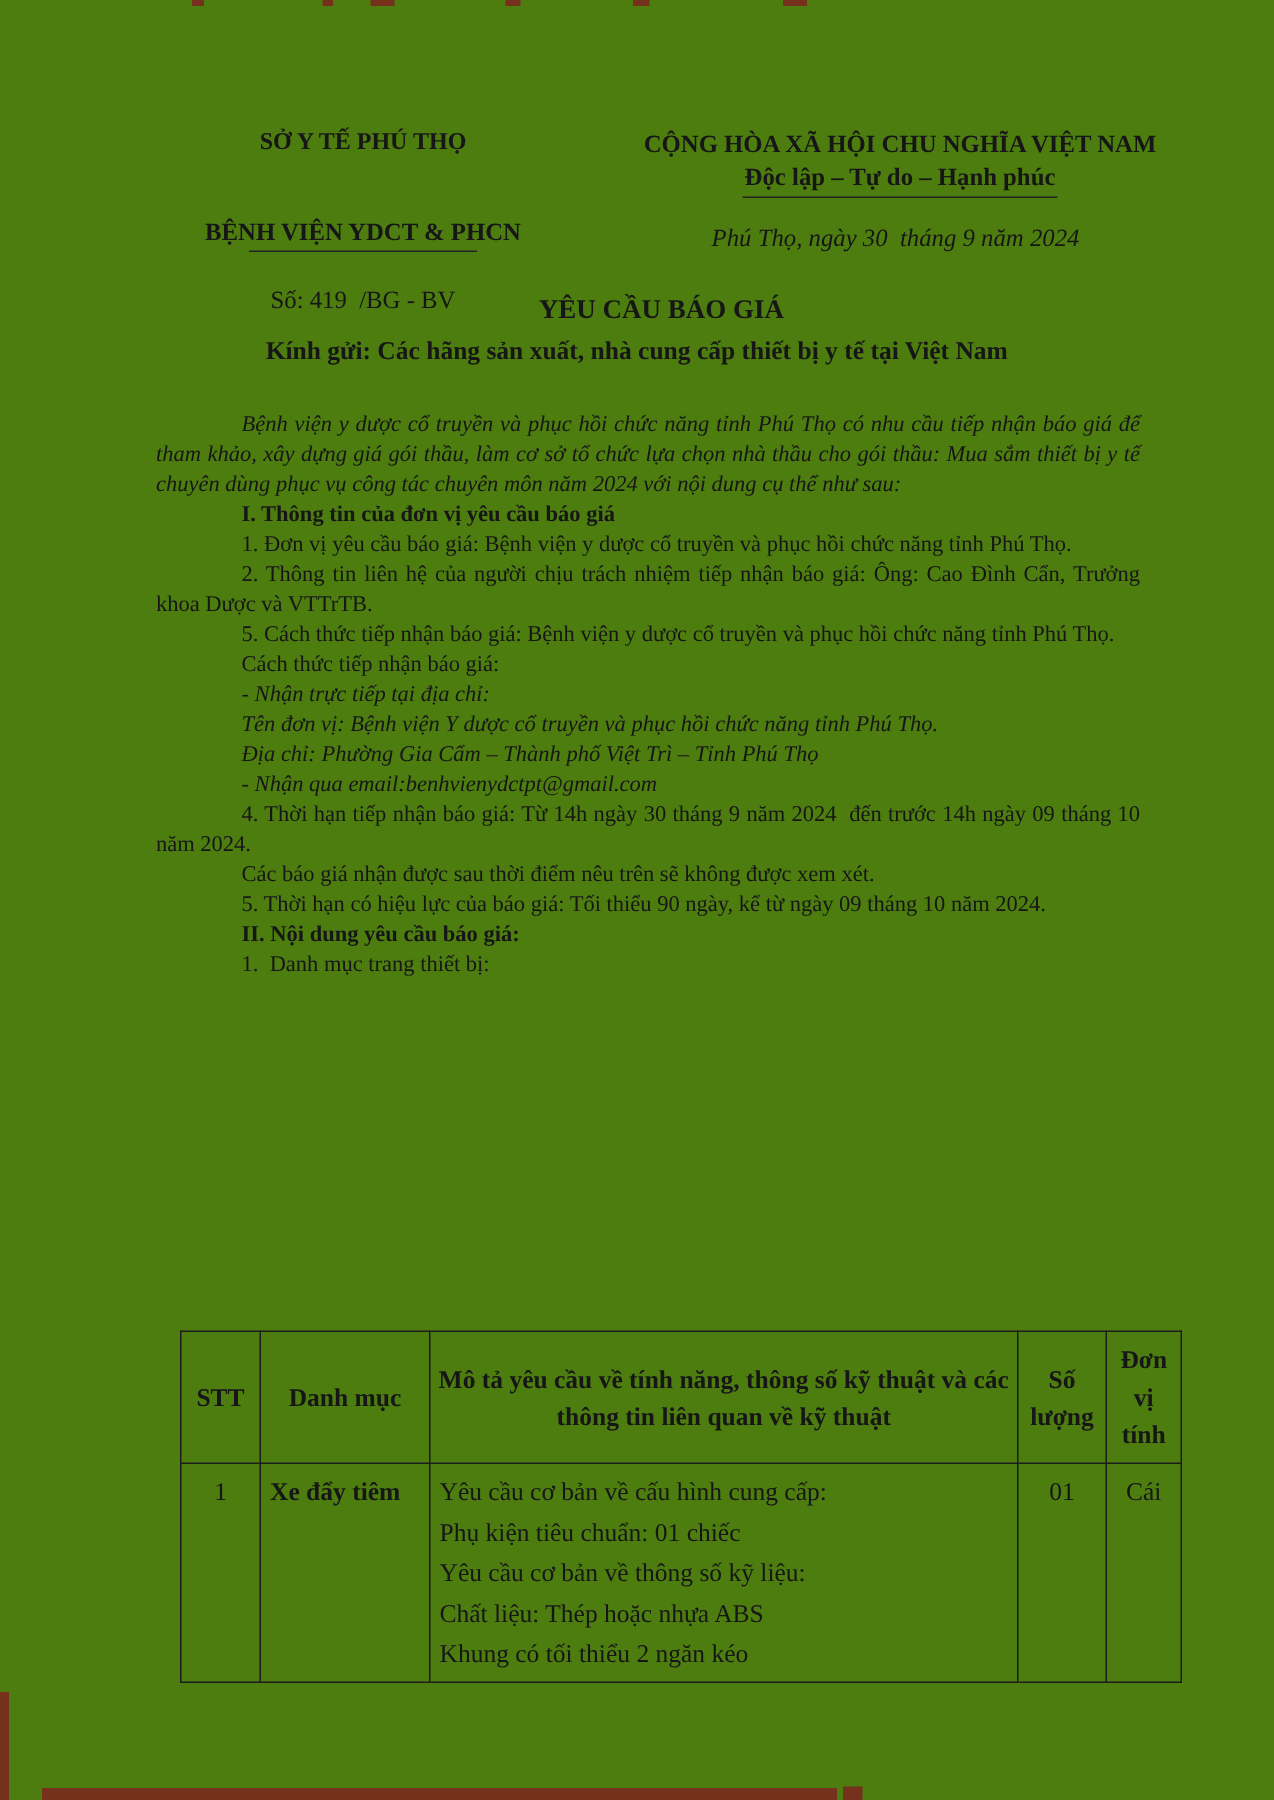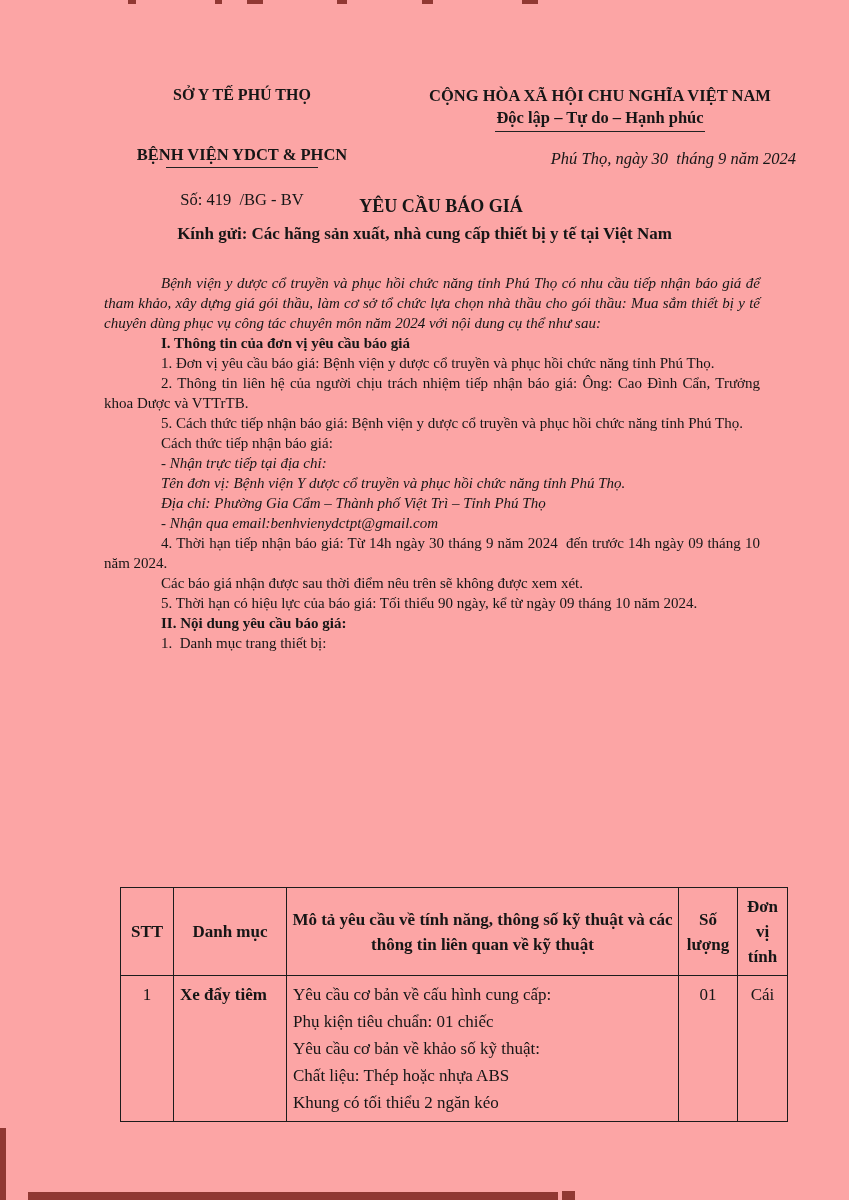--- a/index.html
+++ b/index.html
@@ -1,21 +1,21 @@
 <!DOCTYPE html>
 <html><head>
 <meta charset="utf-8">
 <style>
   * { box-sizing: border-box; }
   html, body { margin: 0; padding: 0; background: #ffffff; }
   .page {
     position: relative;
     width: 849px;
     height: 1200px;
-    background: #fca5a5;
+    background: #4d7c0f;
     font-family: "Liberation Serif", "DejaVu Serif", serif;
     color: #161616;
     overflow: hidden;
   }
 
   
   .hdr-left {
     position: absolute; left: 98px; top: 85px; width: 288px;
     text-align: center;
   }
@@ -26,21 +26,21 @@
 
   .hdr-right {
     position: absolute; left: 398px; top: 85px; width: 404px;
     text-align: center;
   }
   .motto1 { font-weight: bold; font-size: 16.5px; line-height: 21px; }
   .motto2 { font-weight: bold; font-size: 16.5px; line-height: 21px; margin-top: 1px; }
   .rule-right { width: 210px; border-top: 1.6px solid #222; margin: 3px auto 0; }
   .dateline {
     margin-top: 17px; font-style: italic; font-size: 16.5px;
-    text-align: right; padding-right: 6px;
+    padding-right: 6px;
   }
 
   
   .doc-title {
     position: absolute; top: 196px; left: 0; width: 100%;
     text-align: center; font-weight: bold; font-size: 18px; padding-left: 33px;
   }
   .doc-recipient {
     position: absolute; top: 224px; left: 0; width: 100%;
     text-align: center; font-weight: bold; font-size: 17px;
@@ -154,21 +154,21 @@
           <th>Đơn vị tính</th>
         </tr>
       </thead>
       <tbody>
         <tr>
           <td class="c-stt">1</td>
           <td class="c-cat">Xe đẩy tiêm</td>
           <td class="c-desc">
             <div class="desc-line b">Yêu cầu cơ bản về cấu hình cung cấp:</div>
             <div class="desc-line">Phụ kiện tiêu chuẩn: 01 chiếc</div>
-            <div class="desc-line b">Yêu cầu cơ bản về khảo số kỹ thuật:</div>
+            <div class="desc-line b">Yêu cầu cơ bản về thông số kỹ liệu:</div>
             <div class="desc-line">Chất liệu: Thép hoặc nhựa ABS</div>
             <div class="desc-line">Khung có tối thiểu 2 ngăn kéo</div>
           </td>
           <td class="c-qty">01</td>
           <td class="c-unit">Cái</td>
         </tr>
       </tbody>
     </table>
   </div>
 

